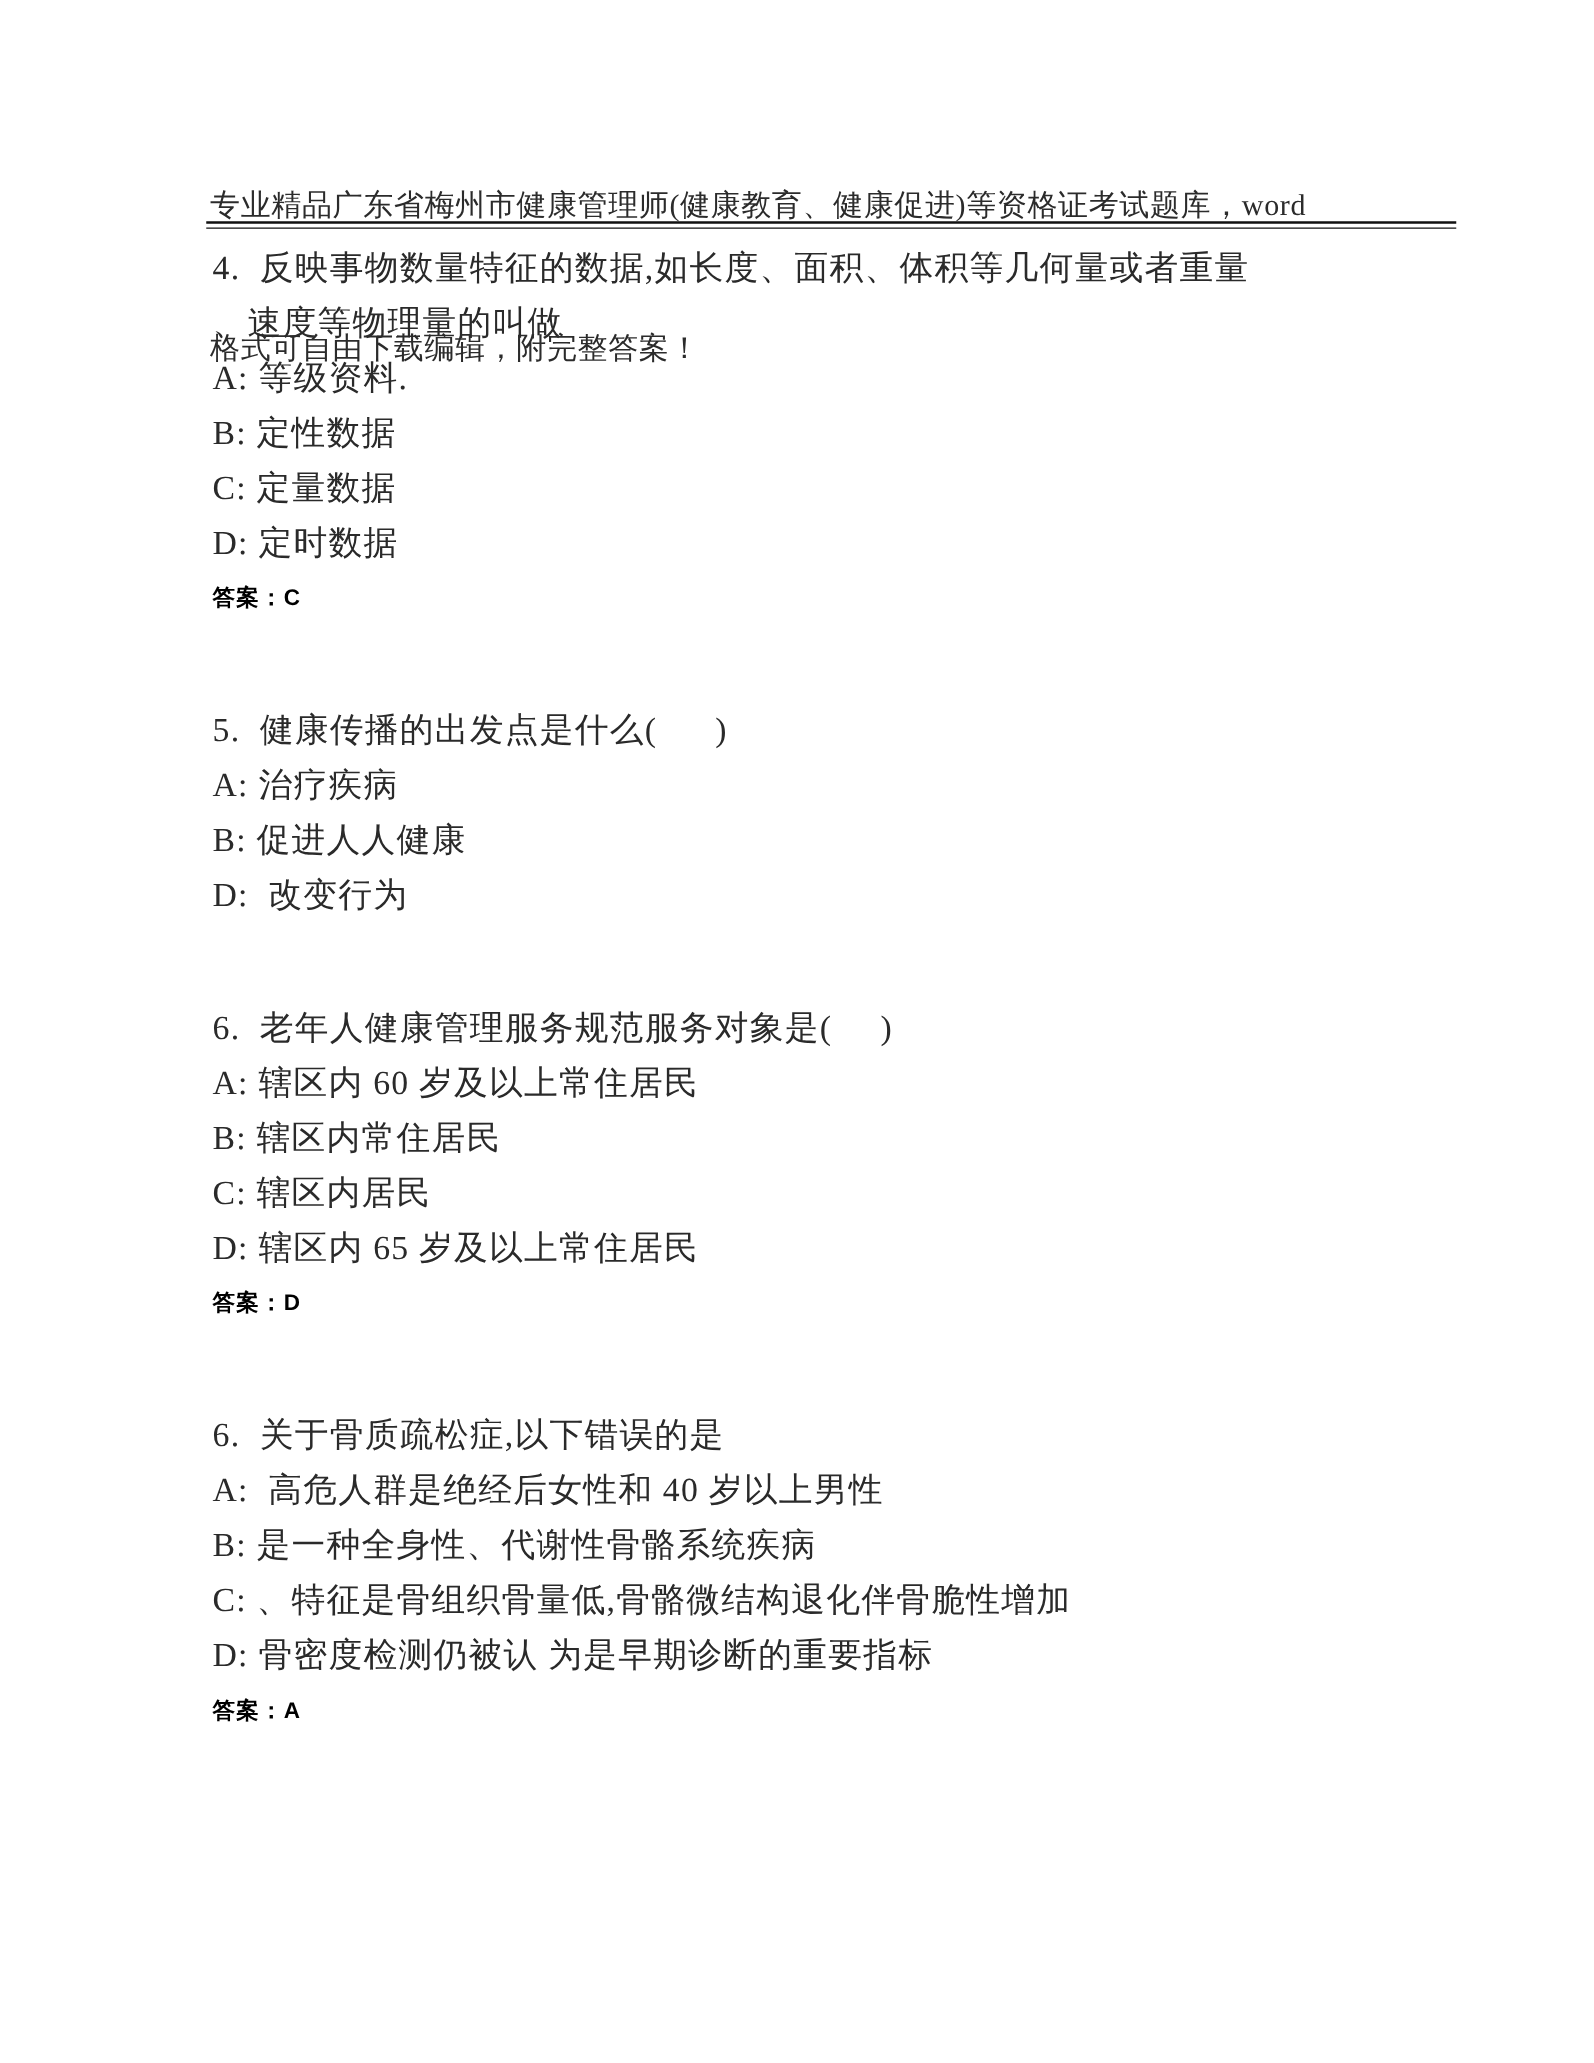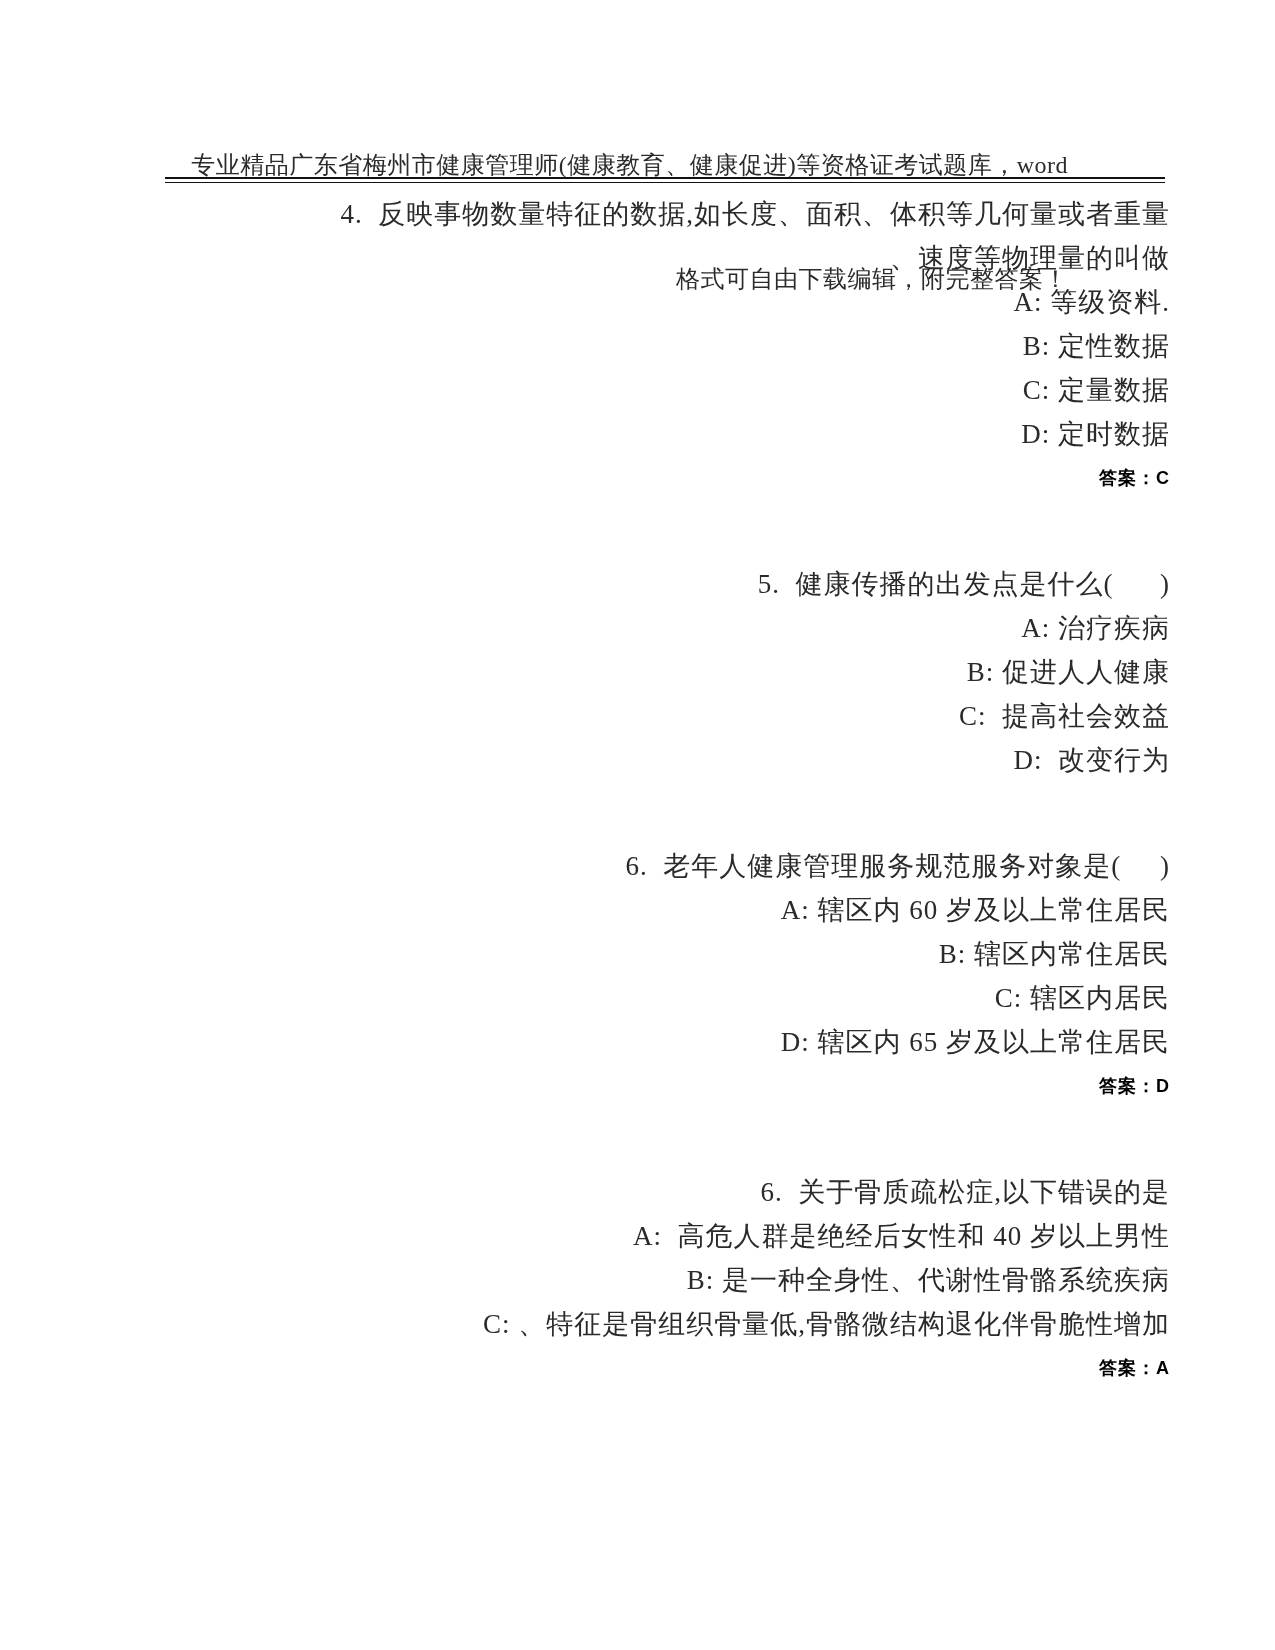--- a/index.html
+++ b/index.html
@@ -8,21 +8,20 @@
     background: #ffffff;
   }
   .page {
     position: relative;
     width: 1275px;
     height: 1650px;
     background: #ffffff;
     overflow: hidden;
     font-family: "Liberation Serif", "DejaVu Serif", serif;
     color: #262626;
-    text-align: right;
   }
   .header {
     position: absolute;
     top: 70px;
     left: 168px;
     width: 900px;
     font-size: 24px;
     line-height: 38px;
     color: #2b2b2b;
     letter-spacing: 0.5px;
@@ -89,36 +88,36 @@
       <div class="opt-line">B: 定性数据</div>
       <div class="opt-line">C: 定量数据</div>
       <div class="opt-line">D: 定时数据</div>
       <div class="answer-line"><span>答案：</span><span>C</span></div>
     </div>
 
     <div class="question-block">
       <div class="q-line">5.  健康传播的出发点是什么(      )</div>
       <div class="opt-line">A: 治疗疾病</div>
       <div class="opt-line">B: 促进人人健康</div>
-      <div class="opt-line">C:  提高社会效益</div>
       <div class="opt-line">D:  改变行为</div>
     </div>
 
     <div class="question-block">
       <div class="q-line">6.  老年人健康管理服务规范服务对象是(     )</div>
       <div class="opt-line">A: 辖区内 60 岁及以上常住居民</div>
       <div class="opt-line">B: 辖区内常住居民</div>
       <div class="opt-line">C: 辖区内居民</div>
       <div class="opt-line">D: 辖区内 65 岁及以上常住居民</div>
       <div class="answer-line"><span>答案：</span><span>D</span></div>
     </div>
 
     <div class="question-block">
       <div class="q-line">6.  关于骨质疏松症,以下错误的是</div>
       <div class="opt-line">A:  高危人群是绝经后女性和 40 岁以上男性</div>
       <div class="opt-line">B: 是一种全身性、代谢性骨骼系统疾病</div>
       <div class="opt-line">C: 、特征是骨组织骨量低,骨骼微结构退化伴骨脆性增加</div>
+      <div class="opt-line">D: 骨密度检测仍被认 为是早期诊断的重要指标</div>
       <div class="answer-line"><span>答案：</span><span>A</span></div>
     </div>
 
   </div>
 
 </div>
 
 </body></html>

